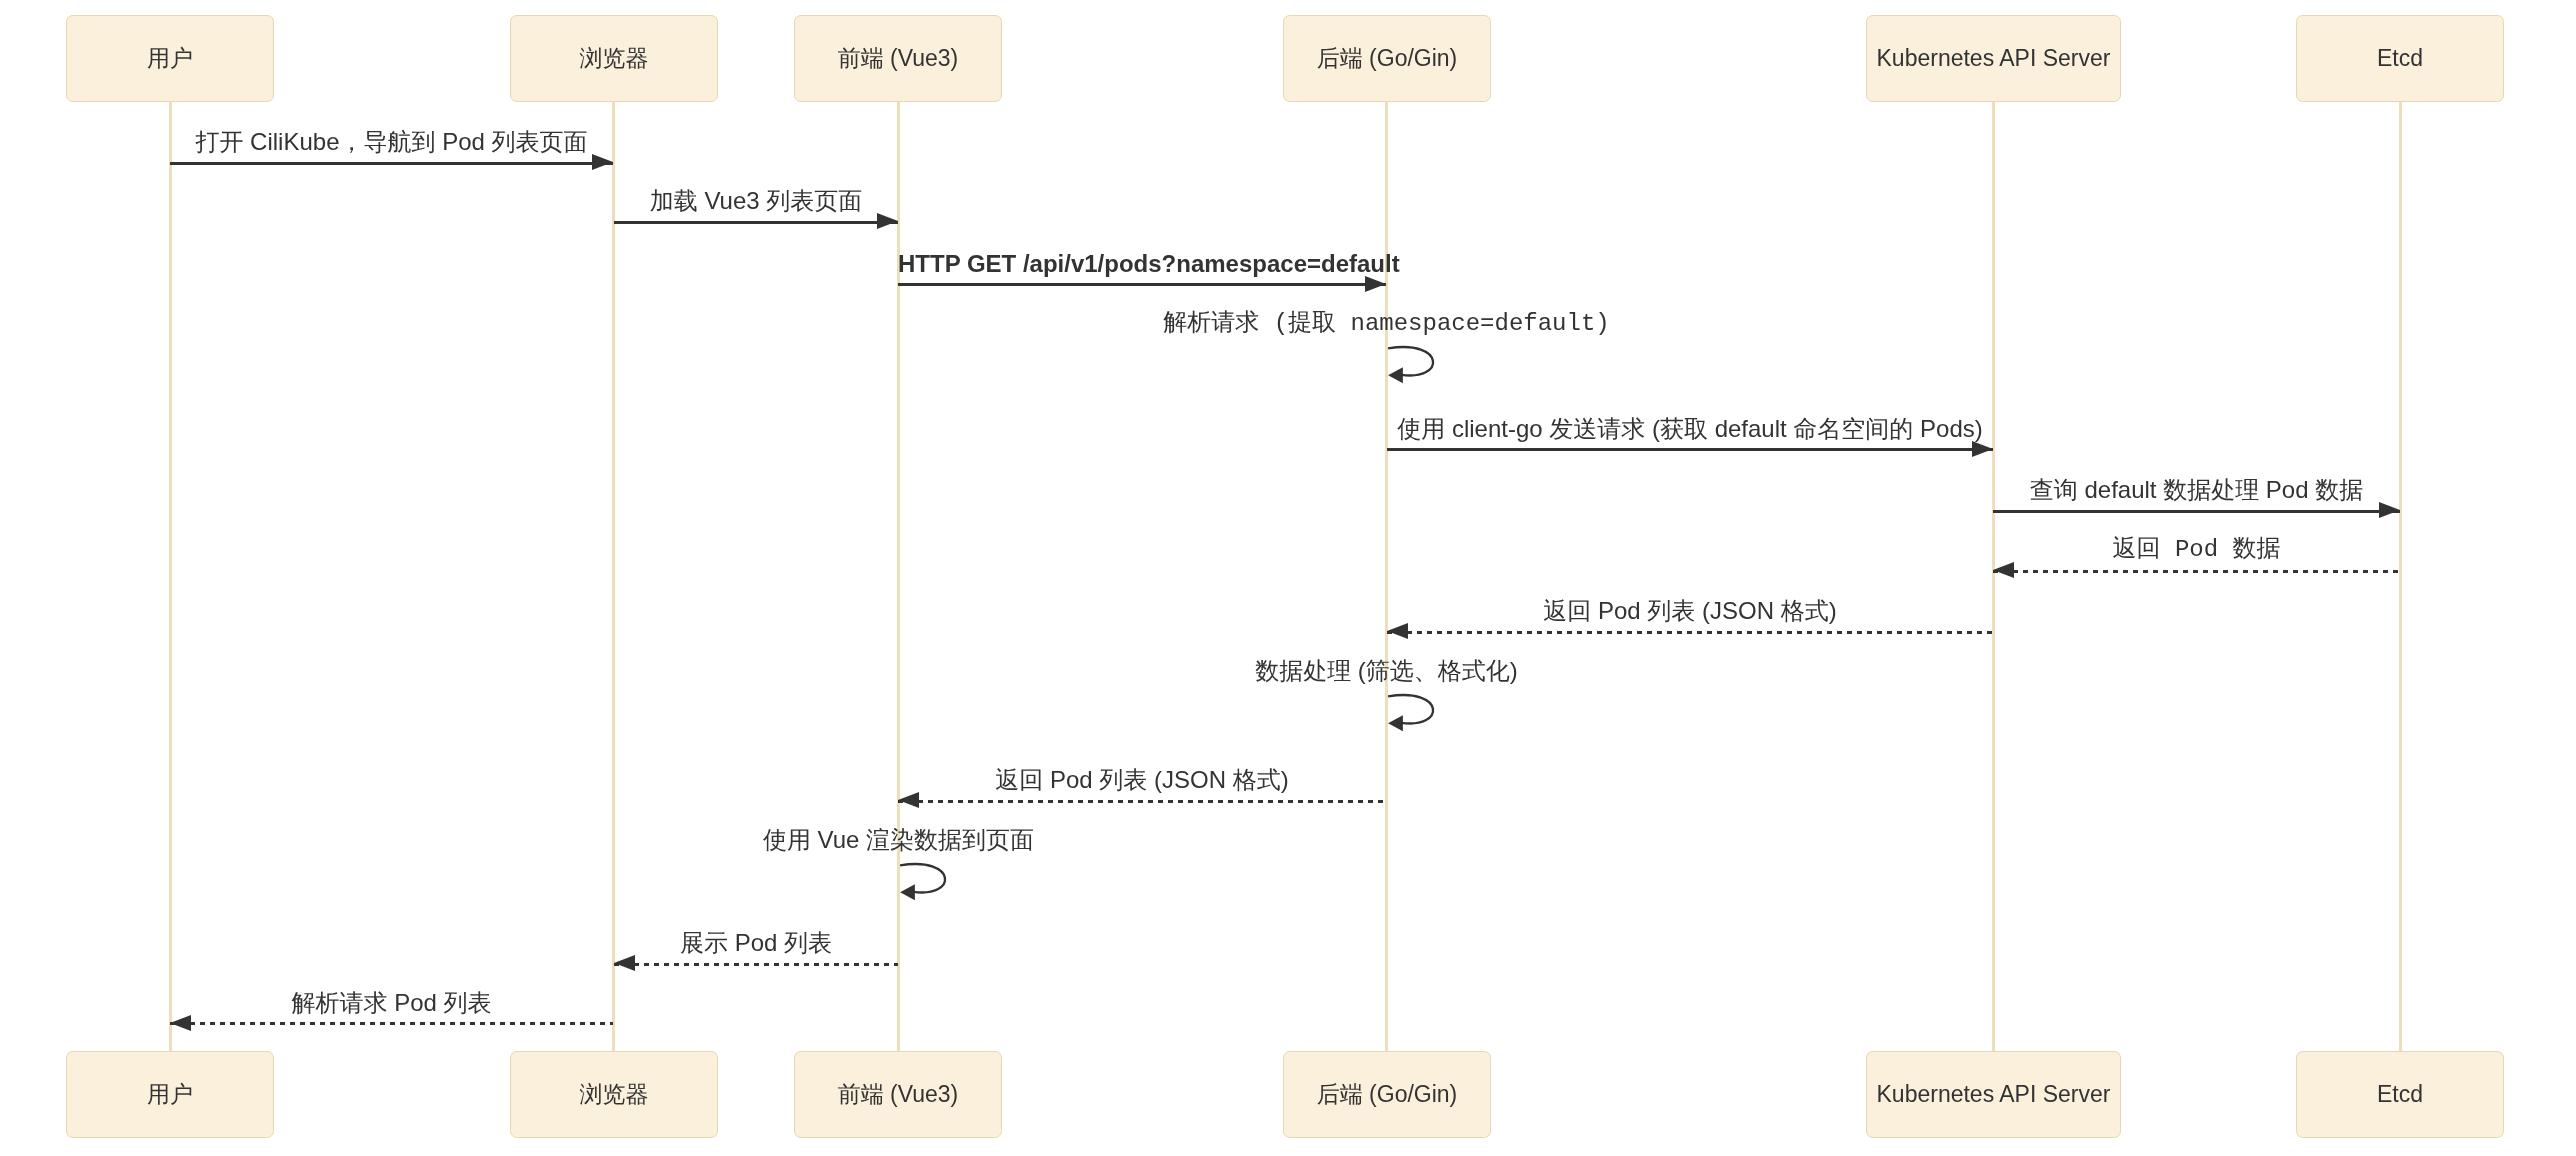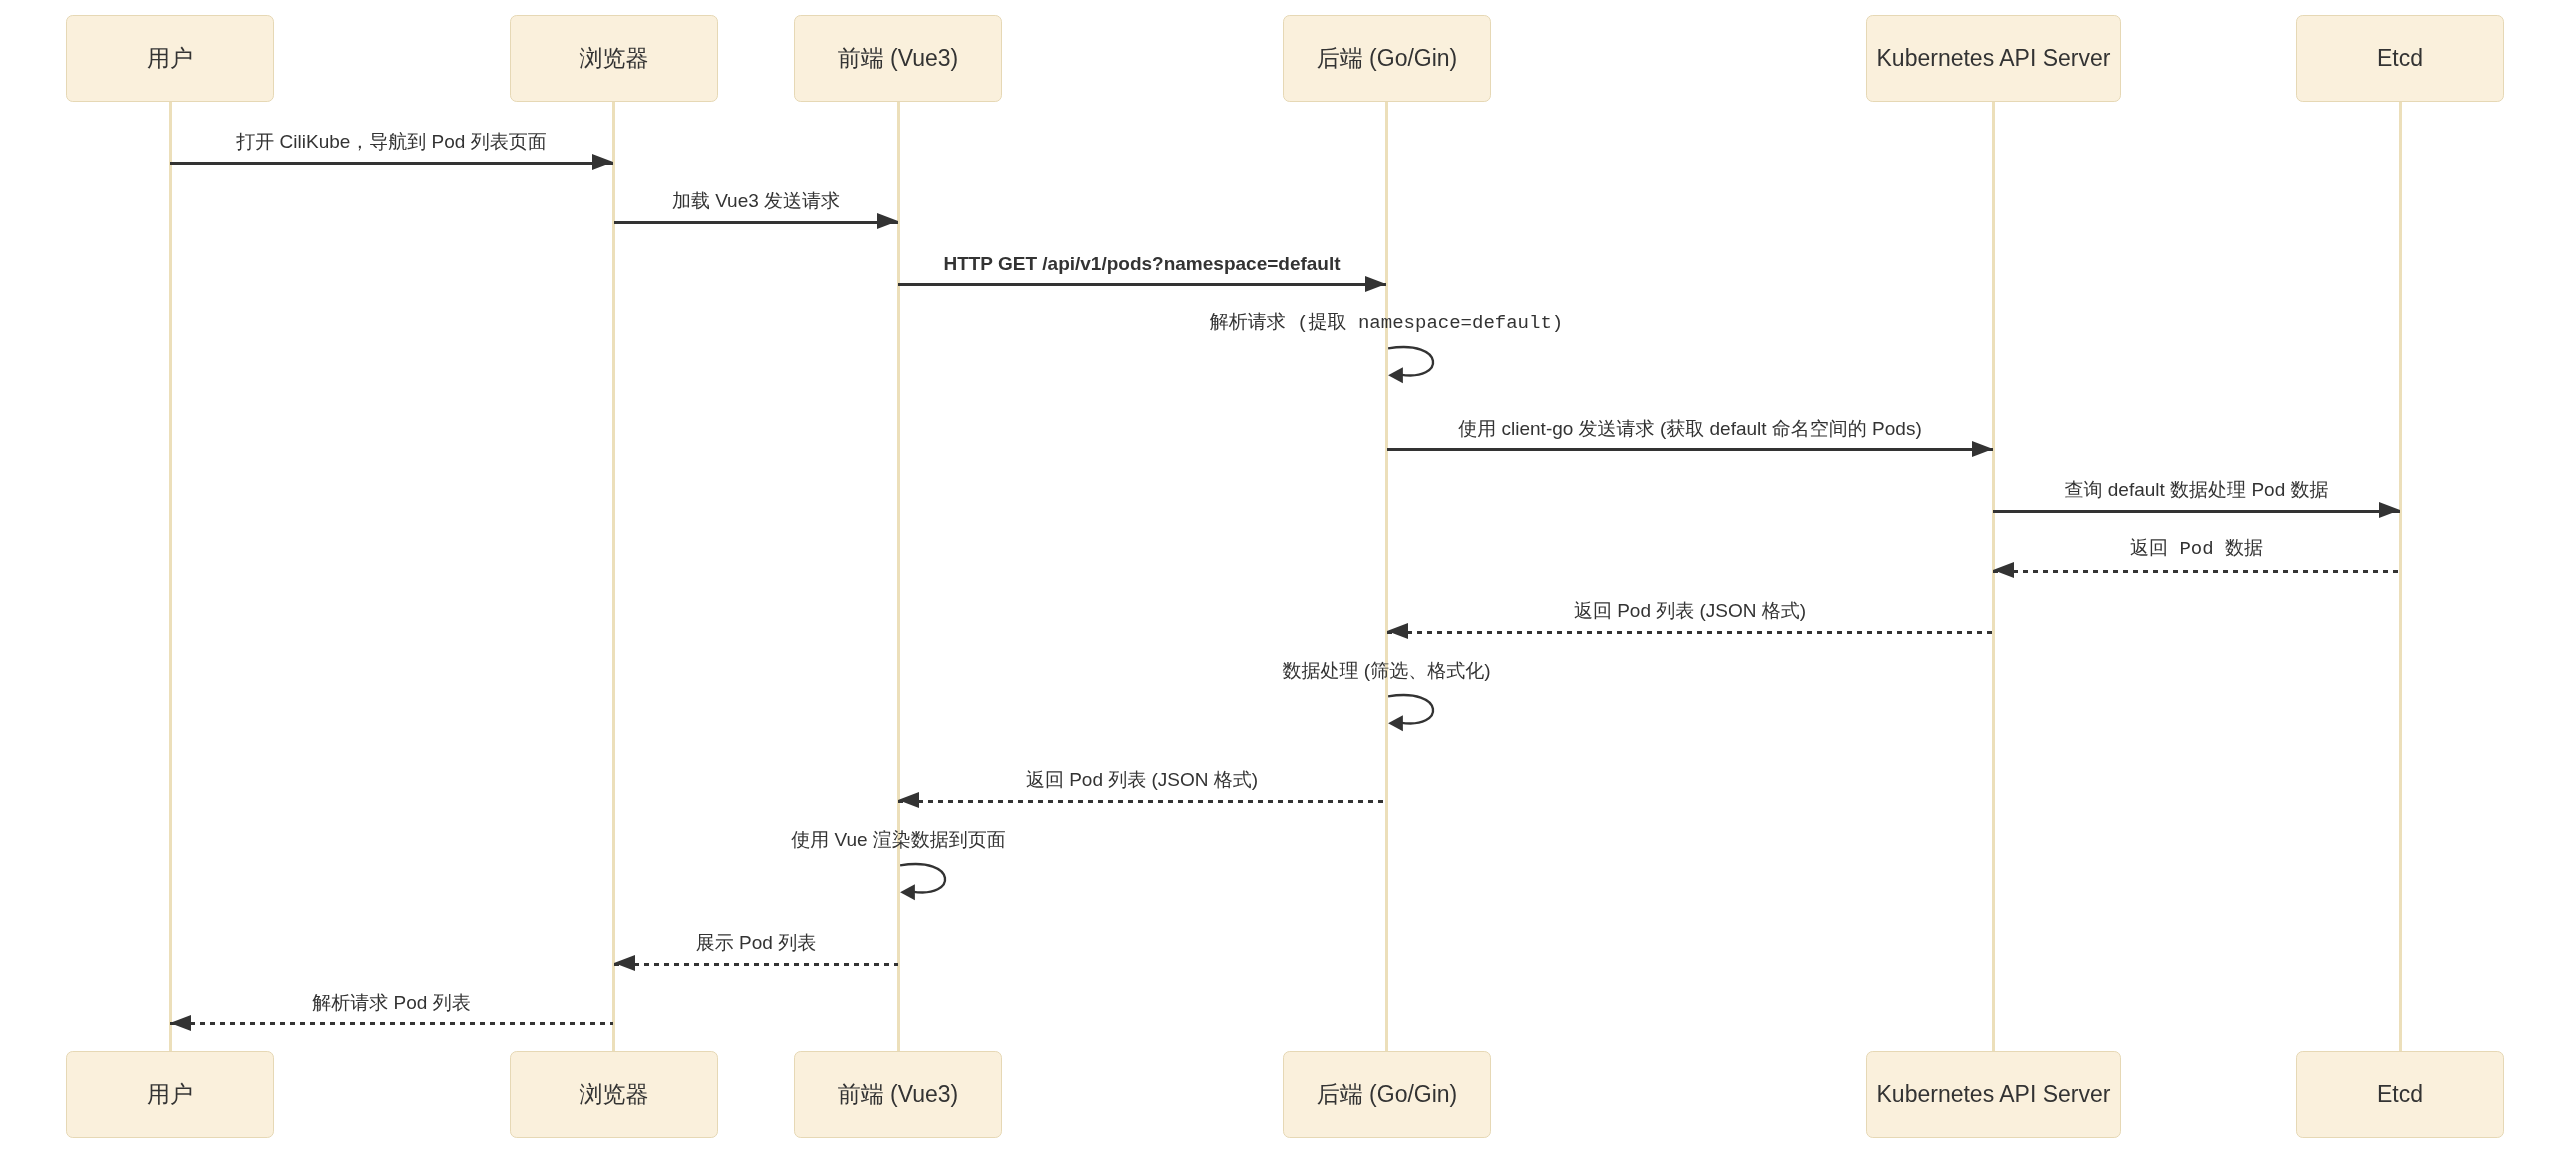--- a/index.html
+++ b/index.html
@@ -25,21 +25,21 @@
     border:1.3px solid var(--actor-border);
     border-radius:6.7px;
     display:flex;align-items:center;justify-content:center;
     font-size:23px;white-space:nowrap;
   }
   .lifeline{
     position:absolute;top:102px;height:949px;width:2.7px;
     background:var(--lifeline-color);
   }
   .mlabel{
-    position:absolute;font-size:19px;height:27px;line-height:27px;
+    position:absolute;font-size:24px;height:27px;line-height:27px;
     text-align:center;white-space:nowrap;
   }
   .mline{position:absolute;height:2.7px;background:var(--line-color);}
   .mline.dashed{
     background:repeating-linear-gradient(to right,var(--line-color) 0 5.4px,transparent 5.4px 10px);
   }
   .ahead-r{
     position:absolute;width:0;height:0;
     border-top:8.7px solid transparent;border-bottom:8.7px solid transparent;
     border-left:21.5px solid var(--line-color);
@@ -103,21 +103,21 @@
       <span>Etcd</span>
     </div>
 
   <div>
     <div class="mlabel" style="left:170px;width:443px;top:128px;">打开 CiliKube，导航到 Pod 列表页面</div>
     <div class="mline" style="left:170px;width:443px;top:162px;"></div>
     <div class="ahead-r" style="left:592px;top:154px;"></div>
   </div>
 
   <div>
-    <div class="mlabel" style="left:614px;width:284px;top:187px;">加载 Vue3 发送请求</div>
+    <div class="mlabel" style="left:614px;width:284px;top:187px;">加载 Vue3 列表页面</div>
     <div class="mline" style="left:614px;width:284px;top:221px;"></div>
     <div class="ahead-r" style="left:877px;top:213px;"></div>
   </div>
 
   <div>
     <div class="mlabel" style="left:898px;width:488px;top:250px;font-weight:bold;">HTTP GET /api/v1/pods?namespace=default</div>
     <div class="mline" style="left:898px;width:488px;top:283px;"></div>
     <div class="ahead-r" style="left:1365px;top:276px;"></div>
   </div>
 

